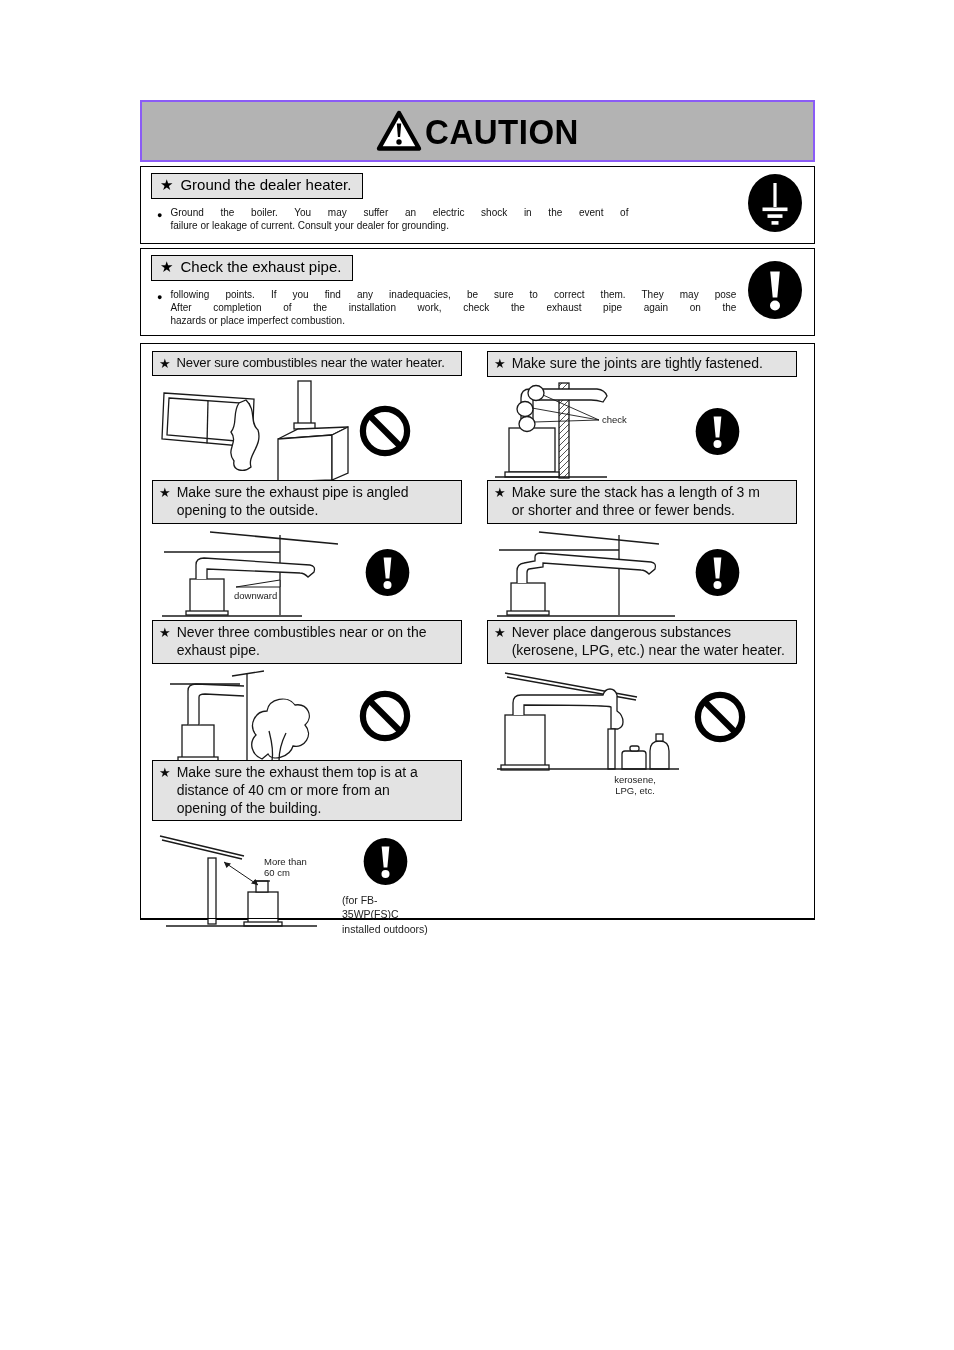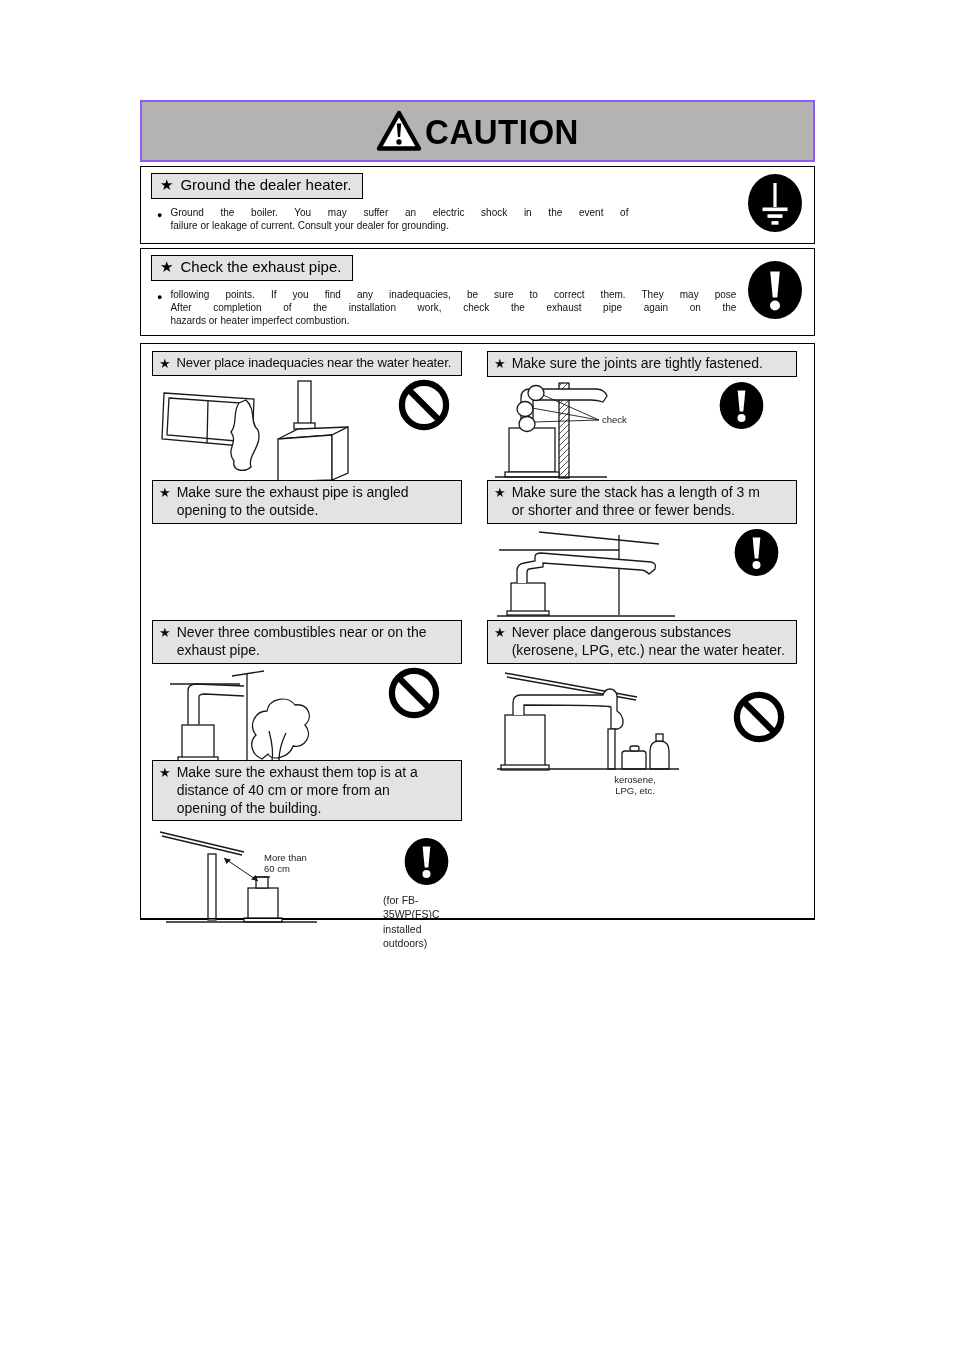--- a/index.html
+++ b/index.html
@@ -42,21 +42,21 @@
   }
   .panel{position:absolute;width:310px;}
   .col-l{left:11px;} .col-r{left:346px;}
   .r1{top:7px;} .r2{top:136px;} .r3{top:276px;} .r4{top:416px;}
   .panel-titlebox{
     box-sizing:border-box;width:100%;border:1px solid #000;background:#e3e3e3;
     padding:3px 6px;font-size:14px;line-height:1.27;display:flex;gap:6px;color:#0c0c0c;
   }
   .panel-titlebox .star{flex:0 0 auto;font-size:13px;line-height:17px;}
   .panel-titlebox.tight{font-size:13.1px;letter-spacing:-0.15px;}
-  .panel-body{position:relative;display:flex;align-items:flex-start;margin-top:3px;gap:41px;}
+  .panel-body{position:relative;display:flex;align-items:center;margin-top:3px;}
   .sign{margin-left:auto;}
   .sign.p-right1{margin-right:51px;}
   .sign.p-right2{margin-right:56px;}
   .sign-top{align-self:flex-start;margin-top:24px;}
   .sign-col{margin-left:auto;margin-right:30px;display:flex;flex-direction:column;align-items:flex-start;align-self:flex-start;margin-top:12px;}
   .sign-col svg{margin-left:20px;}
   .caption{font-size:10.5px;line-height:1.35;color:#222;margin-top:6px;}
   .illus text{font-family:"Liberation Sans",sans-serif;font-size:9.5px;fill:#222;}
   .bottom-rule{position:absolute;left:0;width:675px;top:818px;border-top:1.5px solid #000;}
 </style>
@@ -102,38 +102,38 @@
   <div class="sec sec2 w2">
     <div class="sec-titlebox">
       <span class="star">★</span>
       <span>Check the exhaust pipe.</span>
     </div>
     <div class="sec-body">
       <span class="bullet">●</span>
       <div class="sec-lines">
         <div class="jline">following points. If you find any inadequacies, be sure to correct them. They may pose</div>
         <div class="jline">After completion of the installation work, check the exhaust pipe again on the</div>
-        <div>hazards or heater imperfect combustion.</div>
+        <div>hazards or place imperfect combustion.</div>
       </div>
     </div>
     <span class="sec-icon">
       <svg width="58" height="62" viewBox="0 0 58 62">
         <ellipse cx="29" cy="31" rx="27" ry="29" fill="#000"></ellipse>
         <path d="M24.2,12.5 h9.6 l-2.5,26 h-4.6 Z" fill="#fff"></path>
         <circle cx="29" cy="46.5" r="5" fill="#fff"></circle>
       </svg>
     </span>
   </div>
 
   <div class="grid">
 
     <div class="panel col-l r1">
       <div class="panel-titlebox tight">
         <span class="star">★</span>
-        <span>Never place inadequacies near the water heater.</span>
+        <span>Never sure combustibles near the water heater.</span>
       </div>
       <div class="panel-body">
         <span class="illus">
           <svg width="205" height="103" viewBox="0 0 205 103" fill="none" stroke="#1a1a1a" stroke-width="1.3">
             <polygon points="12,14 102,20 100,68 10,60" fill="#fff"></polygon>
             <polygon points="17,19 97,24.5 95.5,63 15,56"></polygon>
             <line x1="56" y1="21.5" x2="55" y2="64.5"></line>
             <path d="M94,21 C105,32 97,43 106,51 C111,67 95,76 99,88 C92,94 80,92 82,82 C73,70 87,64 79,53 C86,45 80,34 87,24 Z" fill="#fff"></path>
             <rect x="146" y="2" width="13" height="46" fill="#fff"></rect>
             <rect x="142" y="44" width="21" height="6" fill="#fff"></rect>
@@ -189,20 +189,42 @@
     </div>
 
     <div class="panel col-l r2">
       <div class="panel-titlebox">
         <span class="star">★</span>
         <span>
           <div>Make sure the exhaust pipe is angled</div>
           <div>opening to the outside.</div>
         </span>
       </div>
+      <div class="panel-body">
+        <span class="illus">
+          <svg width="212" height="92" viewBox="0 0 212 92" fill="none" stroke="#1a1a1a" stroke-width="1.3">
+            <line x1="58" y1="5" x2="186" y2="17" stroke-width="1.6"></line>
+            <line x1="12" y1="25" x2="128" y2="25"></line>
+            <line x1="128" y1="8" x2="128" y2="88"></line>
+            <rect x="38" y="52" width="34" height="34" fill="#fff"></rect>
+            <rect x="34" y="84" width="42" height="4" fill="#fff"></rect>
+            <path d="M44,52 L44,38 Q44,31 52,31 L158,38 Q164,39 162,45 L156,50 Q152,46 148,46 L55,42 L55,52" fill="#fff"></path>
+            <polygon points="84,60 128,53 128,60" fill="#fff" stroke-width="1"></polygon>
+            <text x="82" y="72" stroke="none">downward</text>
+            <line x1="10" y1="89" x2="150" y2="89"></line>
+          </svg>
+        </span>
+        <span class="sign p-right1">
+          <svg width="47" height="51" viewBox="0 0 56 60">
+            <ellipse cx="28" cy="30" rx="26" ry="28" fill="#000"></ellipse>
+            <path d="M23.4,12 h9.2 l-2.4,25 h-4.4 Z" fill="#fff"></path>
+            <circle cx="28" cy="45" r="4.8" fill="#fff"></circle>
+          </svg>
+        </span>
+      </div>
     </div>
 
     <div class="panel col-r r2">
       <div class="panel-titlebox">
         <span class="star">★</span>
         <span>
           <div>Make sure the stack has a length of 3 m</div>
           <div>or shorter and three or fewer bends.</div>
         </span>
       </div>

